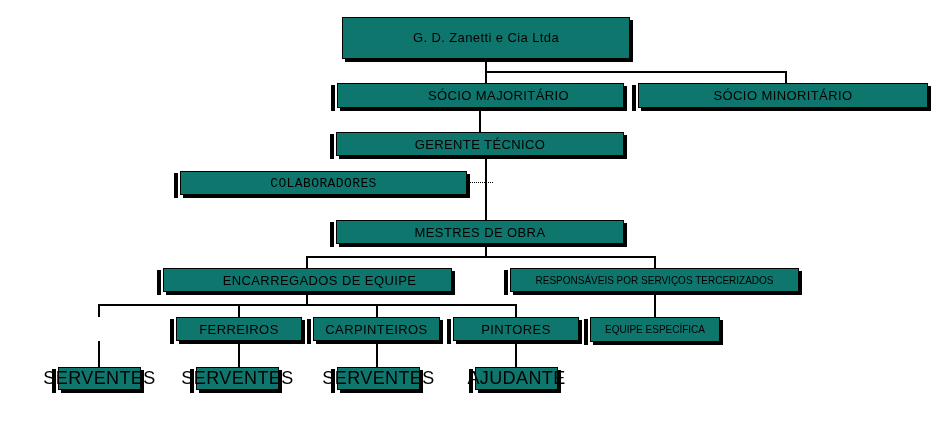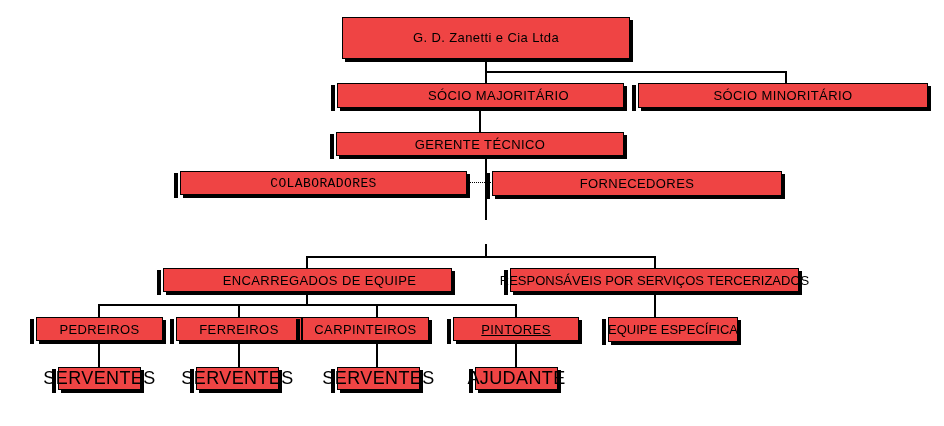--- a/index.html
+++ b/index.html
@@ -8,21 +8,21 @@
     width:944px;height:426px;
     background:#ffffff;
     font-family:"Liberation Sans","DejaVu Sans",sans-serif;
     color:#000;
     overflow:hidden;
   }
   
   .box{
     position:absolute;
     box-sizing:border-box;
-    background:#ef4444;
+    background:#0f766e;
     border:1px solid #000;
     box-shadow:3px 3px 0 0 #000;
     display:flex;
     align-items:center;
     justify-content:center;
     font-size:13px;
     letter-spacing:0.4px;
     white-space:nowrap;
     text-align:center;
   }
@@ -30,41 +30,41 @@
   .box::before{
     content:"";
     position:absolute;
     left:-7px;top:1px;
     width:4px;height:calc(100% + 3px);
     background:#000;
   }
   .box.nobar::before{display:none;}
   .box.two-line{flex-direction:column;line-height:16px;}
   .box.sm{font-size:18px;}
-  .box.tight{font-size:13px;letter-spacing:0;text-align:right;}
+  .box.tight{font-size:10px;letter-spacing:0;text-align:right;}
 
   
   .ln{position:absolute;background:#000;}
   .dot{position:absolute;height:0;border-top:1px dotted #000;}
 
   
   #company      {left:342px;top:17px;width:288px;height:42px;}
   #socio-maj    {left:337px;top:83px;width:287px;height:25px;padding-left:36px;}
   #socio-min    {left:638px;top:83px;width:290px;height:25px;}
   #gerente      {left:336px;top:132px;width:288px;height:24px;}
   #colaboradores{left:180px;top:171px;width:287px;height:24px;font-family:Liberation Mono, monospace;}
   #fornecedores {left:492px;top:171px;width:290px;height:25px;}
   #mestres      {left:336px;top:220px;width:288px;height:24px;}
   #encarregados {left:163px;top:268px;width:289px;height:24px;padding-left:24px;}
   #responsaveis {left:510px;top:268px;width:289px;height:24px;}
   #pedreiros    {left:36px; top:317px;width:127px;height:24px;}
   #ferreiros    {left:176px;top:317px;width:126px;height:24px;}
-  #carpinteiros {left:302px;top:317px;width:127px;height:24px;text-align:right;}
-  #pintores     {left:453px;top:317px;width:126px;height:24px;text-decoration:underline;}
-  #equipe       {left:590px;top:317px;width:130px;height:25px;margin-left:18px;}
+  #carpinteiros {left:313px;top:317px;width:127px;height:24px;text-align:right;}
+  #pintores     {left:453px;top:317px;width:126px;height:24px;}
+  #equipe       {left:590px;top:317px;width:130px;height:25px;}
   #serventes1   {left:58px; top:367px;width:83px;height:23px;}
   #serventes2   {left:196px;top:367px;width:83px;height:23px;}
   #serventes3   {left:337px;top:367px;width:83px;height:23px;}
   #ajudante     {left:475px;top:367px;width:83px;height:23px;}
 </style>
 </head>
 <body>
 
 <div class="canvas">
 
@@ -98,24 +98,23 @@
   <div class="ln" style="left:515px;top:341px;width:2px;height:26px"></div>
 
   <div class="box two-line nobar" id="company">
     <div>G. D. Zanetti e Cia Ltda</div>
   </div>
 
   <div class="box" id="socio-maj">SÓCIO MAJORITÁRIO</div>
   <div class="box" id="socio-min">SÓCIO MINORITÁRIO</div>
   <div class="box" id="gerente">GERENTE TÉCNICO</div>
   <div class="box" id="colaboradores">COLABORADORES</div>
-  <div class="box" id="fornecedores">FORNECEDORES</div>
+  <div class="box" id="mestres">MESTRES DE OBRA</div>
   <div class="box" id="encarregados">ENCARREGADOS DE EQUIPE</div>
   <div class="box tight" id="responsaveis">RESPONSÁVEIS POR SERVIÇOS TERCERIZADOS</div>
-  <div class="box" id="pedreiros">PEDREIROS</div>
   <div class="box" id="ferreiros">FERREIROS</div>
   <div class="box" id="carpinteiros">CARPINTEIROS</div>
   <div class="box" id="pintores">PINTORES</div>
   <div class="box tight" id="equipe">EQUIPE ESPECÍFICA</div>
   <div class="box sm" id="serventes1">SERVENTES</div>
   <div class="box sm" id="serventes2">SERVENTES</div>
   <div class="box sm" id="serventes3">SERVENTES</div>
   <div class="box sm" id="ajudante">AJUDANTE</div>
 
 </div>

